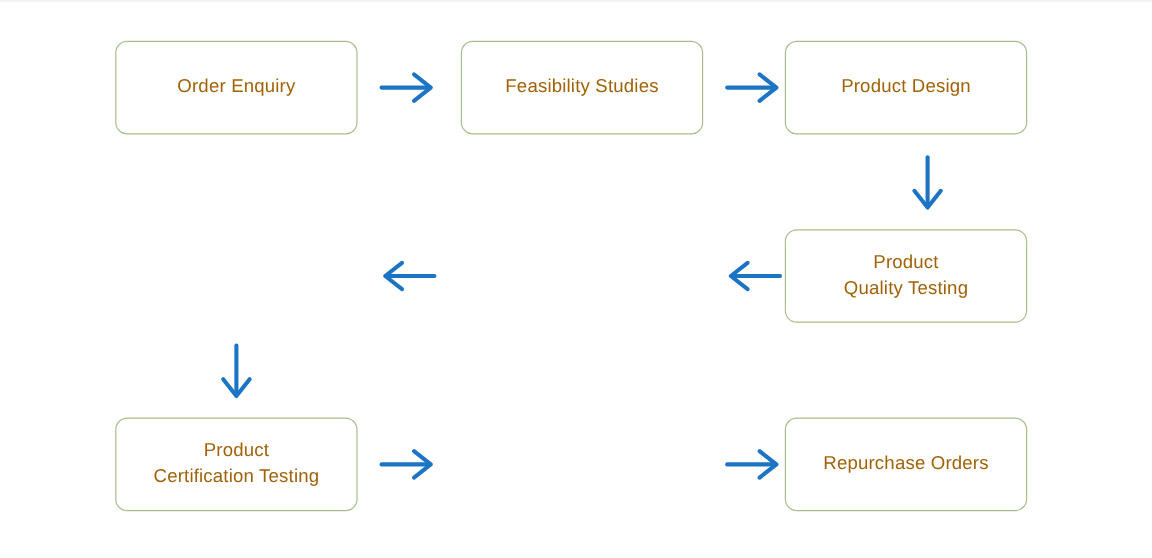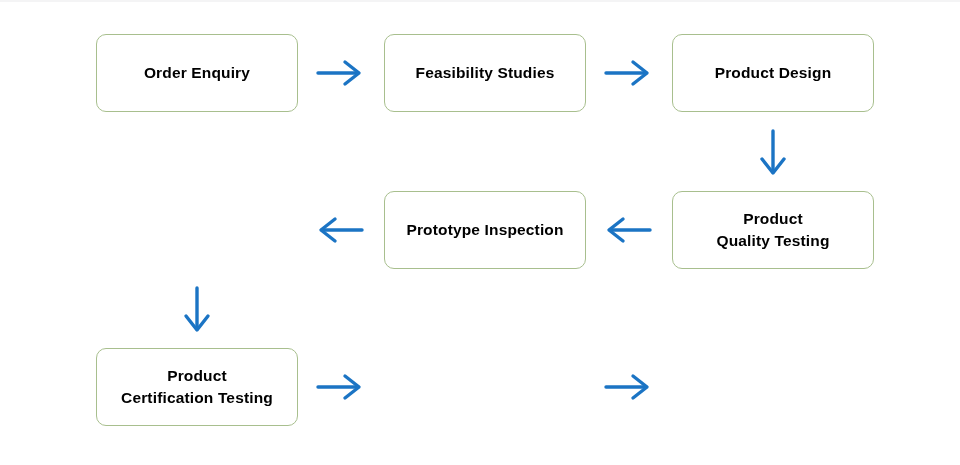--- a/index.html
+++ b/index.html
@@ -38,31 +38,30 @@
     border-radius: 10px;
     background: #ffffff;
     display: flex;
     align-items: center;
     justify-content: center;
     text-align: center;
   }
   .node-label {
     font-size: 15.5px;
     line-height: 1.45;
-    color: #000000;
+    color: #a16207;
     letter-spacing: 0.15px;
     white-space: pre-line;
     padding: 0 10px;
-    font-weight: bold;
   }
 
   
   .col-1 { left: 96px; }
   .col-2 { left: 384px; }
-  .col-3 { left: 672px; }
+  .col-3 { left: 654px; }
   
   .row-1 { top: 34px; }
   .row-2 { top: 191px; }
   .row-3 { top: 348px; }
 
   
   .arrow {
     position: absolute;
     display: block;
   }
@@ -133,23 +132,20 @@
 
   <span class="arrow arrow-h h-gap-12 ah-row-2">
     <svg width="60" height="34" viewBox="0 0 60 34" aria-hidden="true">
       <g fill="none" stroke="#1b74c4" stroke-width="3.4" stroke-linecap="round" stroke-linejoin="round">
         <line x1="52" y1="17" x2="12" y2="17"></line>
         <polyline points="25,6 11,17 25,28"></polyline>
       </g>
     </svg>
   </span>
 
-  <div class="node col-2 row-2">
-    <span class="node-label">Prototype Inspection</span>
-  </div>
 
   <span class="arrow arrow-h h-gap-23 ah-row-2">
     <svg width="60" height="34" viewBox="0 0 60 34" aria-hidden="true">
       <g fill="none" stroke="#1b74c4" stroke-width="3.4" stroke-linecap="round" stroke-linejoin="round">
         <line x1="52" y1="17" x2="12" y2="17"></line>
         <polyline points="25,6 11,17 25,28"></polyline>
       </g>
     </svg>
   </span>
 
@@ -184,14 +180,17 @@
 
   <span class="arrow arrow-h h-gap-23 ah-row-3">
     <svg width="60" height="34" viewBox="0 0 60 34" aria-hidden="true">
       <g fill="none" stroke="#1b74c4" stroke-width="3.4" stroke-linecap="round" stroke-linejoin="round">
         <line x1="8" y1="17" x2="48" y2="17"></line>
         <polyline points="35,6 49,17 35,28"></polyline>
       </g>
     </svg>
   </span>
 
+  <div class="node col-3 row-3">
+    <span class="node-label">Repurchase Orders</span>
+  </div>
 
 </div>
 
 </body></html>

